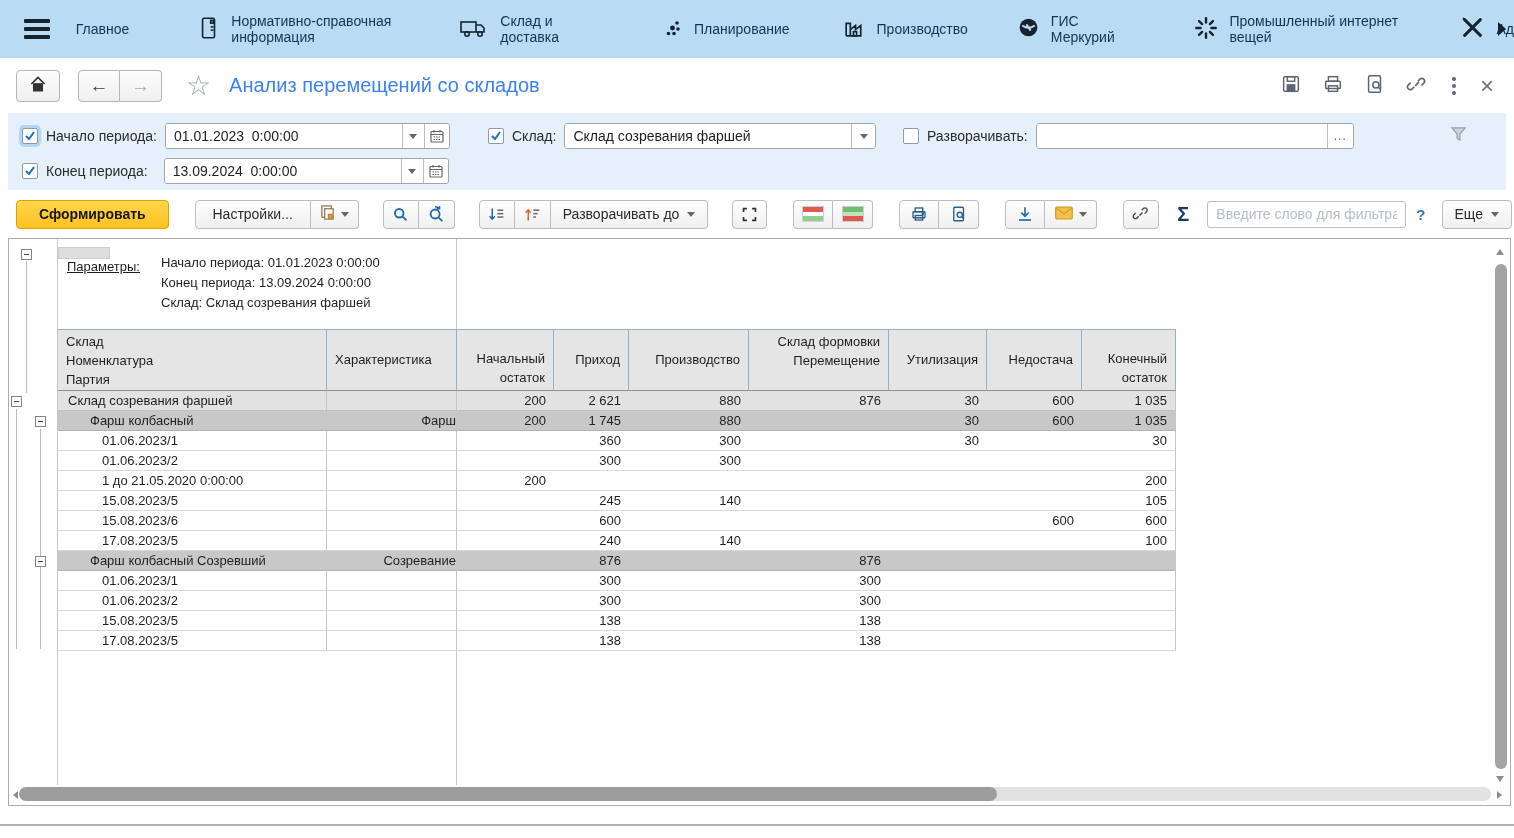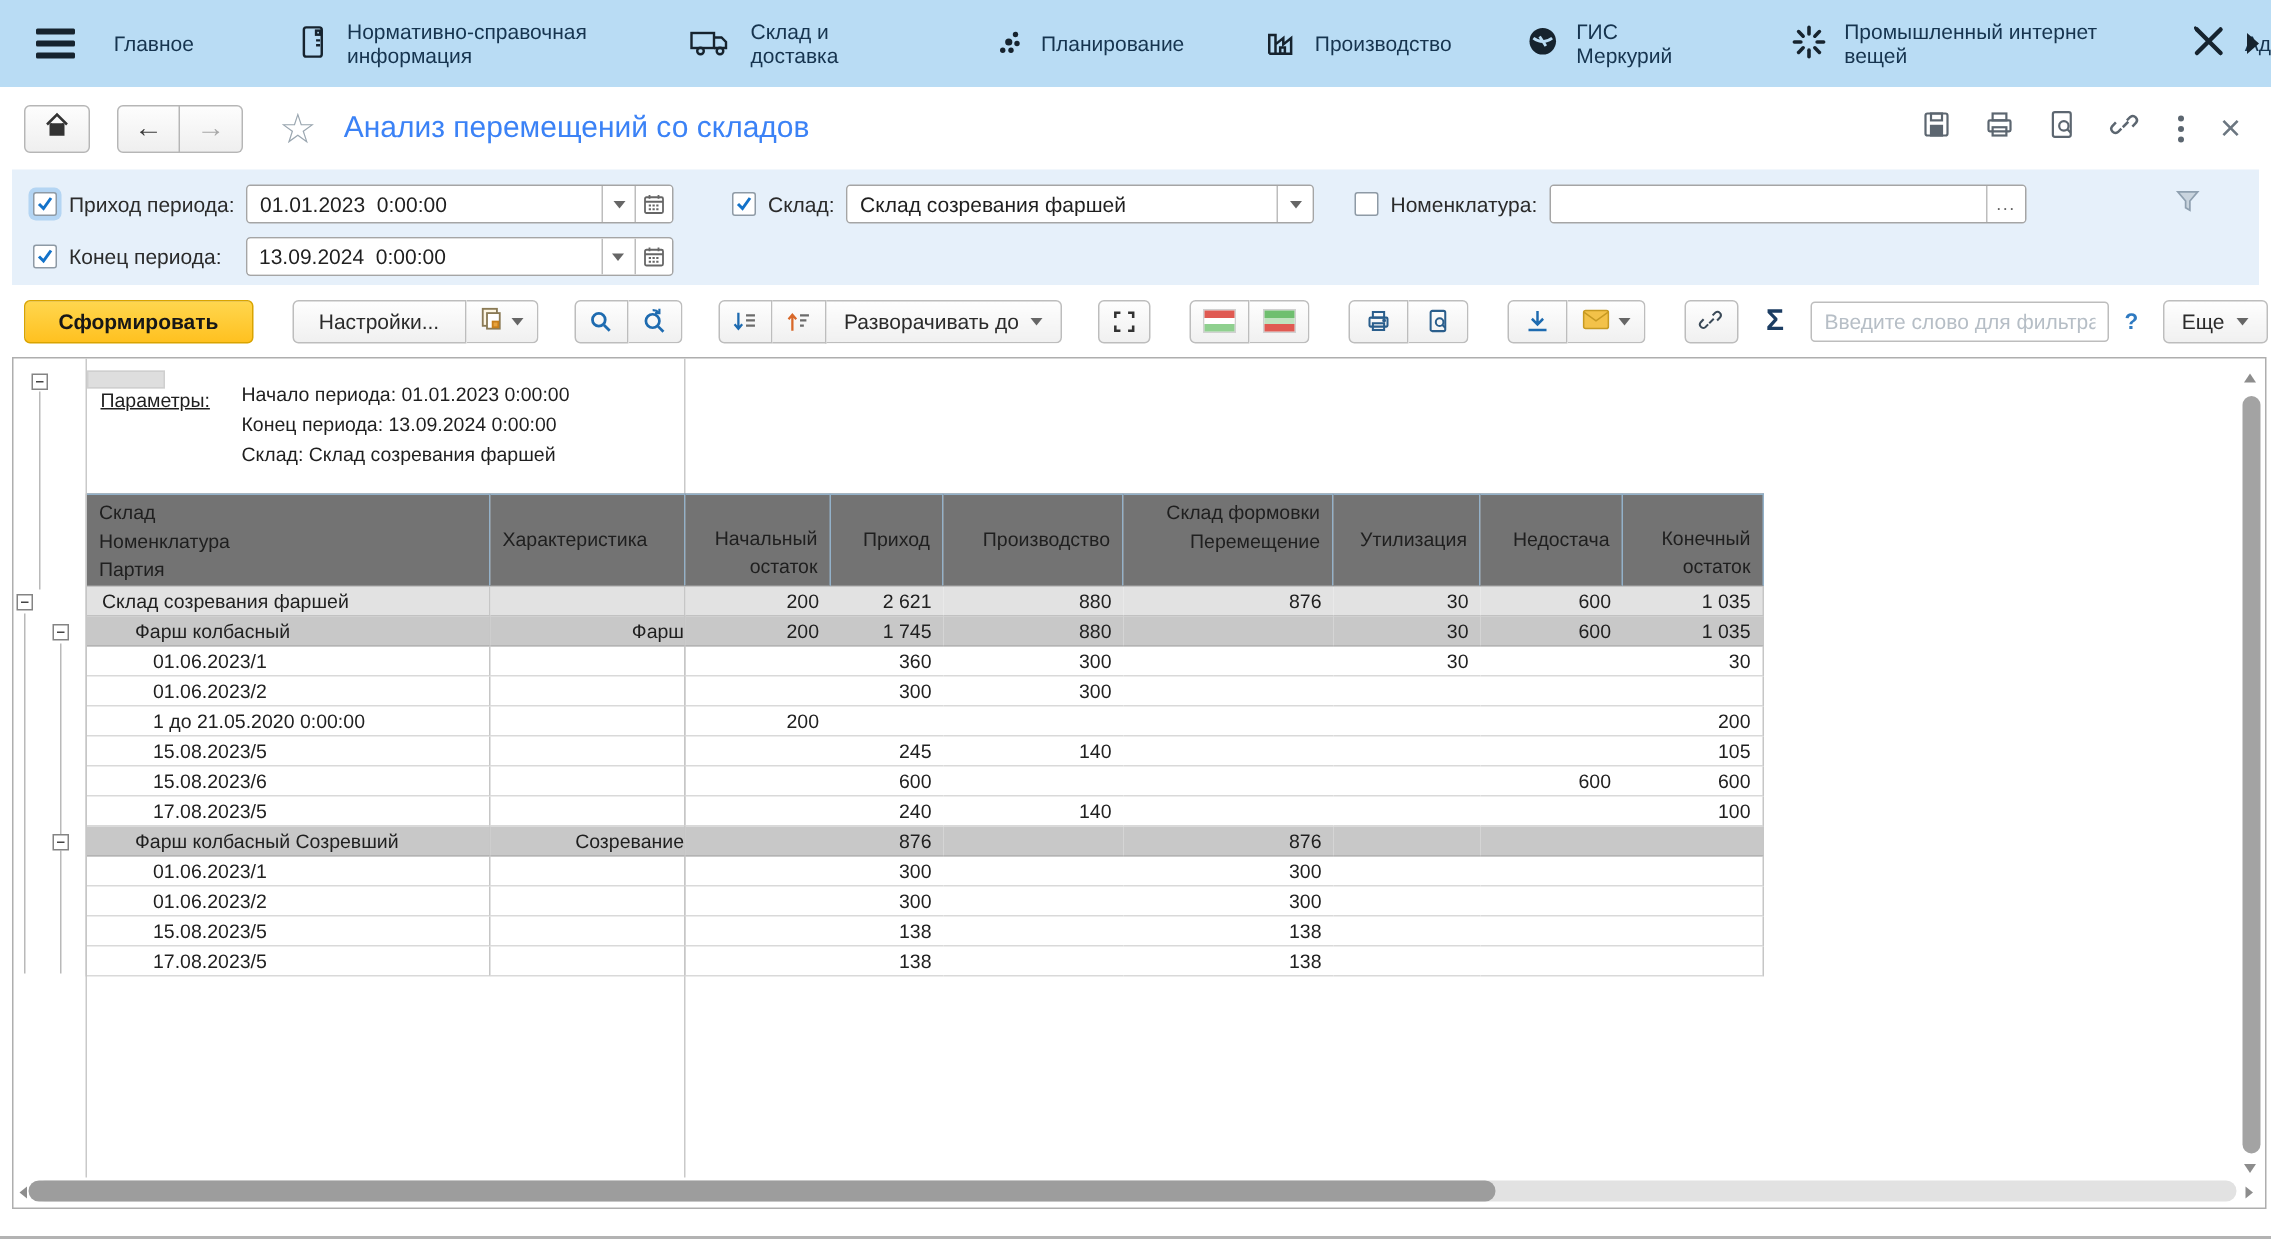--- a/index.html
+++ b/index.html
@@ -63,21 +63,21 @@
 
   
   .report { position:absolute; left:8px; top:238px; width:1503px; height:568px; background:#fff; border:1px solid #aeaeae; }
   .vline { position:absolute; top:0; width:1px; background:#c9c9c9; height:546px; }
   .params { position:absolute; left:58px; top:14px; font-size:13px; line-height:20px; }
   .params .plabel { position:absolute; left:0; top:4px;text-decoration:underline; }
   .params .plines { position:absolute; left:94px; top:0; white-space:pre-line; width:420px; }
   .mini-cell { position:absolute; left:49px; top:8px; width:52px; height:12px; background:#dedede; border:1px solid #cfcfcf; }
 
   .tbl { position:absolute; left:48px; top:90px; display:grid; grid-template-columns:269px 130px 97px 75px 120px 140px 98px 95px 94px; border-left:1px solid #c6c6c6; }
-  .hc { background:#737373; border-right:1px solid #93b1c9; border-top:1px solid #93b1c9; border-bottom:1px solid #8f8f8f; height:62px; font-size:13px; line-height:19px; padding:2px 8px 3px 8px; white-space:pre-line; display:flex; flex-direction:column; }
+  .hc { background:#e5e5e5; border-right:1px solid #93b1c9; border-top:1px solid #93b1c9; border-bottom:1px solid #8f8f8f; height:62px; font-size:13px; line-height:19px; padding:2px 8px 3px 8px; white-space:pre-line; display:flex; flex-direction:column; }
   .hc.left { text-align:left; justify-content:flex-start; }
   .hc.midleft { text-align:left; justify-content:center; }
   .hc.mid { text-align:right; justify-content:center; }
   .hc.bot { text-align:right; justify-content:flex-end; }
   .hc.top { text-align:right; justify-content:flex-start; }
   .cell { height:20px; font-size:13px; line-height:19px; border-bottom:1px solid #d9d9d9; white-space:nowrap; overflow:hidden; }
   .cell.num { text-align:right; padding-right:8px; }
   .cell.chr { padding-left:6px;text-align:right; }
   .cell.c1 { border-right:1px solid #c6c6c6; }
   .cell.c2 { border-right:1px solid #c6c6c6; }
@@ -228,21 +228,21 @@
     </div>
   </div>
 
   <div class="filterbar">
     <div class="fgroup" style="left:14px; top:10px;">
       <span class="cb focus">
           <svg width="12" height="12" viewBox="0 0 12 12" fill="none" stroke="#1372c9" stroke-width="2">
             <path d="M2 6 l3 3 5-7"></path>
           </svg>
         </span>
-      <span class="flabel">Приход периода:</span>
+      <span class="flabel">Начало периода:</span>
       <span class="field" style="width:285px">
         <input style="flex: 1 1 0%;" value="01.01.2023  0:00:00">
         <span class="fbtn" style="width:22px">
             <span class="caret"></span>
           </span>
         <span class="fbtn" style="width:25px">
             <svg width="14" height="14" viewBox="0 0 14 14" fill="none" stroke="#666" stroke-width="1.2">
               <rect x="1" y="2.5" width="12" height="10.5" rx="1"></rect>
               <line x1="1" y1="5.5" x2="13" y2="5.5"></line>
               <line x1="4" y1="1" x2="4" y2="3.5"></line>
@@ -286,21 +286,21 @@
       <span class="flabel">Склад:</span>
       <span class="field" style="width:312px">
         <input style="flex: 1 1 0%;" value="Склад созревания фаршей">
         <span class="fbtn" style="width:24px">
             <span class="caret"></span>
           </span>
       </span>
     </div>
     <div class="fgroup" style="left:895px; top:10px;">
       <span class="cb"></span>
-      <span class="flabel">Номенклатура:</span>
+      <span class="flabel">Разворачивать:</span>
       <span class="field" style="width:318px">
         <input style="flex: 1 1 0%;" value="">
         <span class="fbtn" style="width:26px">
             <span class="dots3">...</span>
           </span>
       </span>
     </div>
     <span class="funnel"><svg width="19" height="19" viewBox="0 0 20 20" fill="#c9d4de" stroke="#8fa0b0" stroke-width="1.2">
           <path d="M3 3 h14 l-5.5 6.5 V16 l-3-1.8 V9.5 Z"></path>
         </svg></span>

